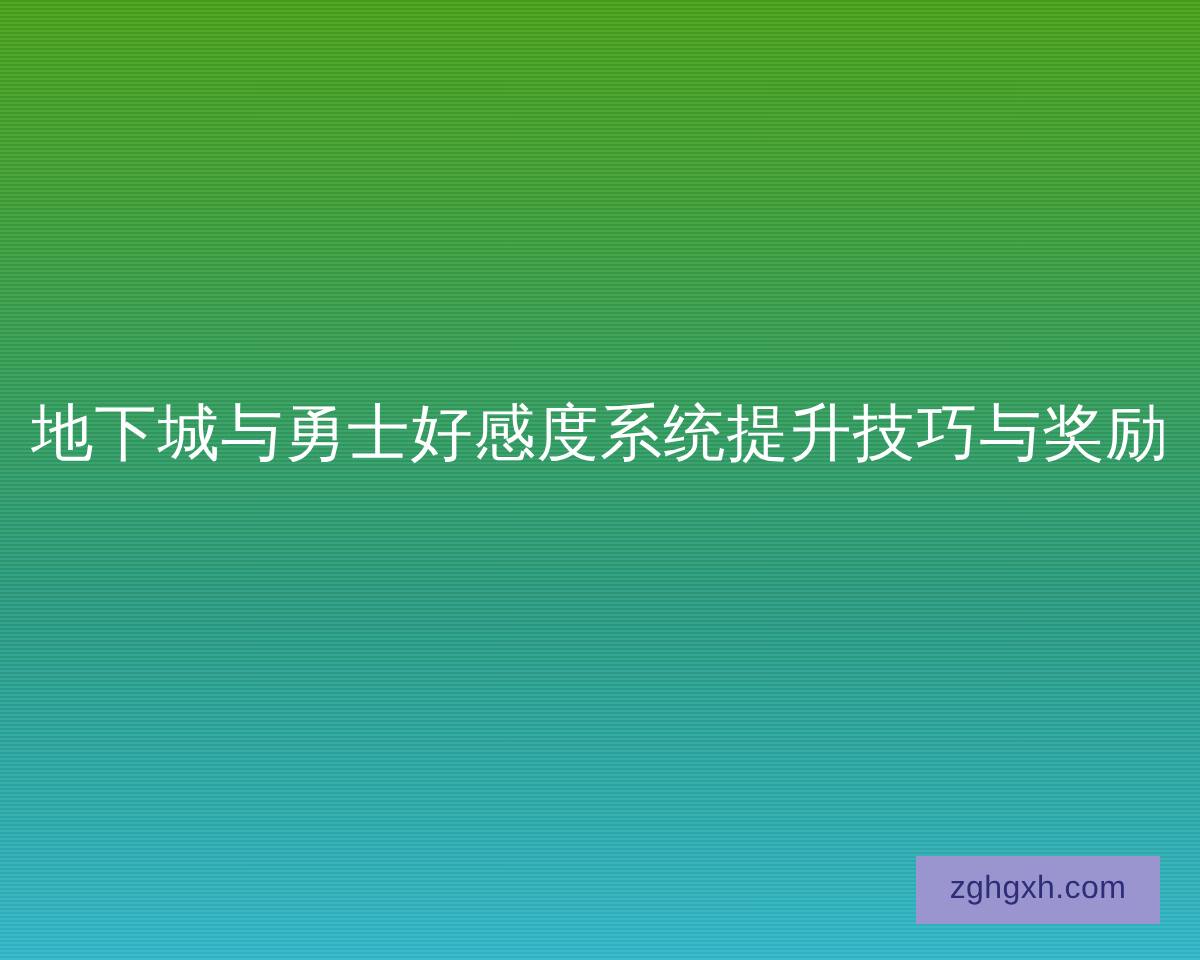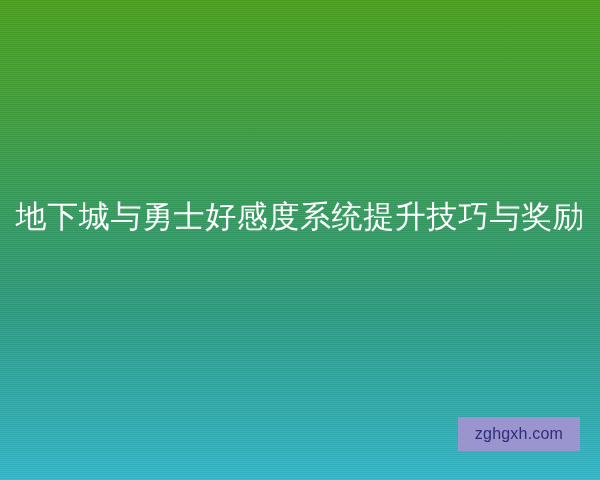--- a/index.html
+++ b/index.html
@@ -73,21 +73,21 @@
   }
 
   #headline .line {
     display: block;
   }
 
   
   #watermark {
     position: absolute;
     left: 458px;
-    top: 417px;
+    top: 428px;
     width: 122px;
     height: 34px;
     background: #9A95CF;
     display: flex;
     align-items: center;
     justify-content: center;
   }
 
   #watermark .wm-text {
     color: #2E2E78;

